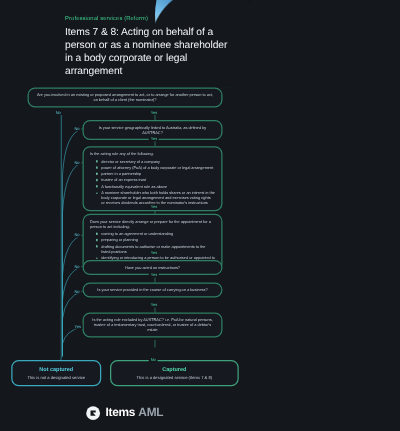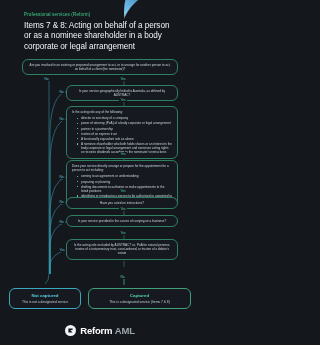--- a/index.html
+++ b/index.html
@@ -21,21 +21,21 @@
         #8fe9cf 92deg, #d8f4ef 108deg, #bfe4f7 124deg,
         #6fbbe8 146deg, #2f6fa8 176deg, #14232f 210deg, #0c1016 260deg, #0c1a1d 360deg);
     filter:blur(0.4px);
     pointer-events:none;
   }
   .glow2{
     position:absolute;top:-30px;right:-26px;width:86px;height:86px;border-radius:50%;
     background:radial-gradient(circle at 40% 70%, rgba(20,23,28,0) 58%, rgba(20,23,28,0.0) 59%, rgba(20,23,28,1) 62%);
     pointer-events:none;
   }
-  .head{position:relative;padding:12px 10px 0 24px;z-index:3;}
+  .head{position:relative;padding:12px 10px 0 8px;z-index:3;margin-left:44px;}
   .eyebrow{
     color:#3fcf8e;font-size:4.6px;letter-spacing:.12px;margin-bottom:4px;
     font-family:"Liberation Sans", sans-serif;
   }
   .title{
     font-size:8.2px;line-height:10.4px;color:#f2f5f8;font-weight:400;
     letter-spacing:-.05px;max-width:152px;
   }
   .chart{position:relative;margin-top:7px;height:228px;}
   svg.links{position:absolute;inset:0;width:200px;height:228px;z-index:1;}
@@ -188,15 +188,15 @@
   <div class="s">This is a designated service (Items 7 &amp; 8)</div>
 </div>
 
 <div class="brand">
   <span class="mark">
     <svg width="7" height="7" viewBox="0 0 10 10" aria-hidden="true">
       <path d="M2 2 L8 2 L8 4.2 L4.6 4.2 L8 8 L2 8 Z" fill="#14171c"></path>
     </svg>
   </span>
   <span class="bt">
-    <span class="b1">Reform</span><span>&nbsp;</span><span class="b2">AML</span>
+    <span class="b1">Items</span><span>&nbsp;</span><span class="b2">AML</span>
   </span>
 </div>
 
 </body></html>

